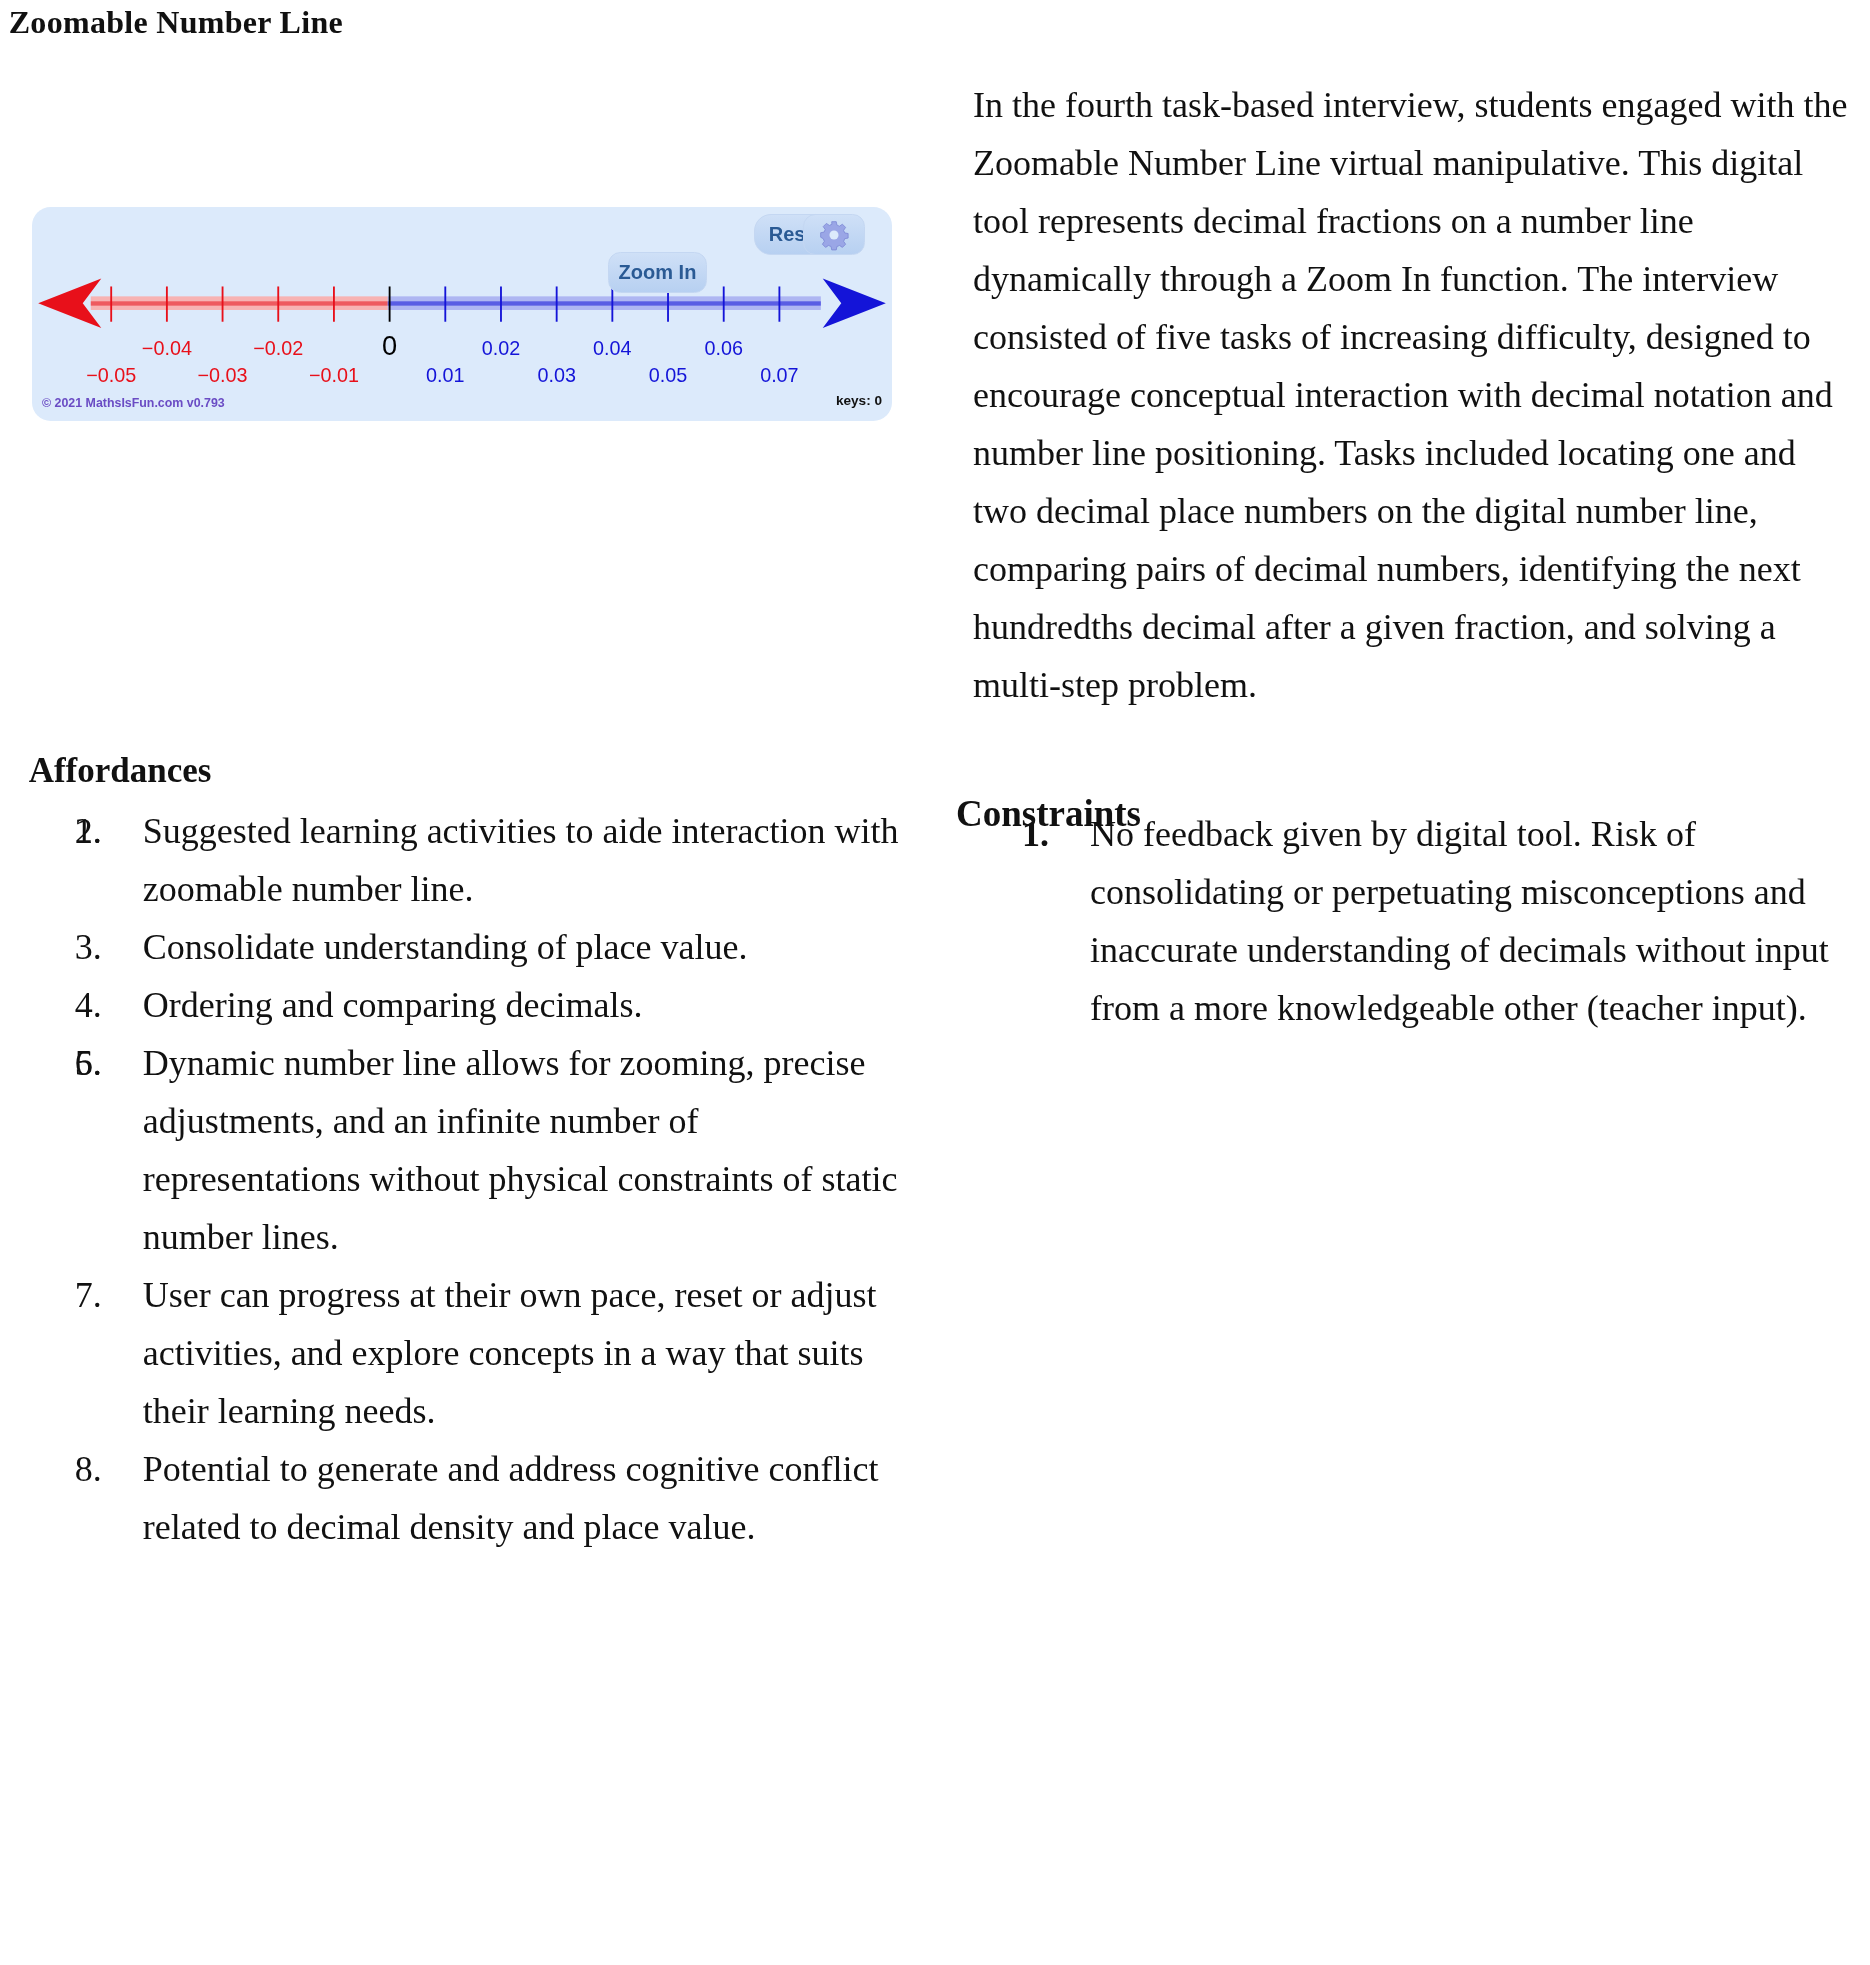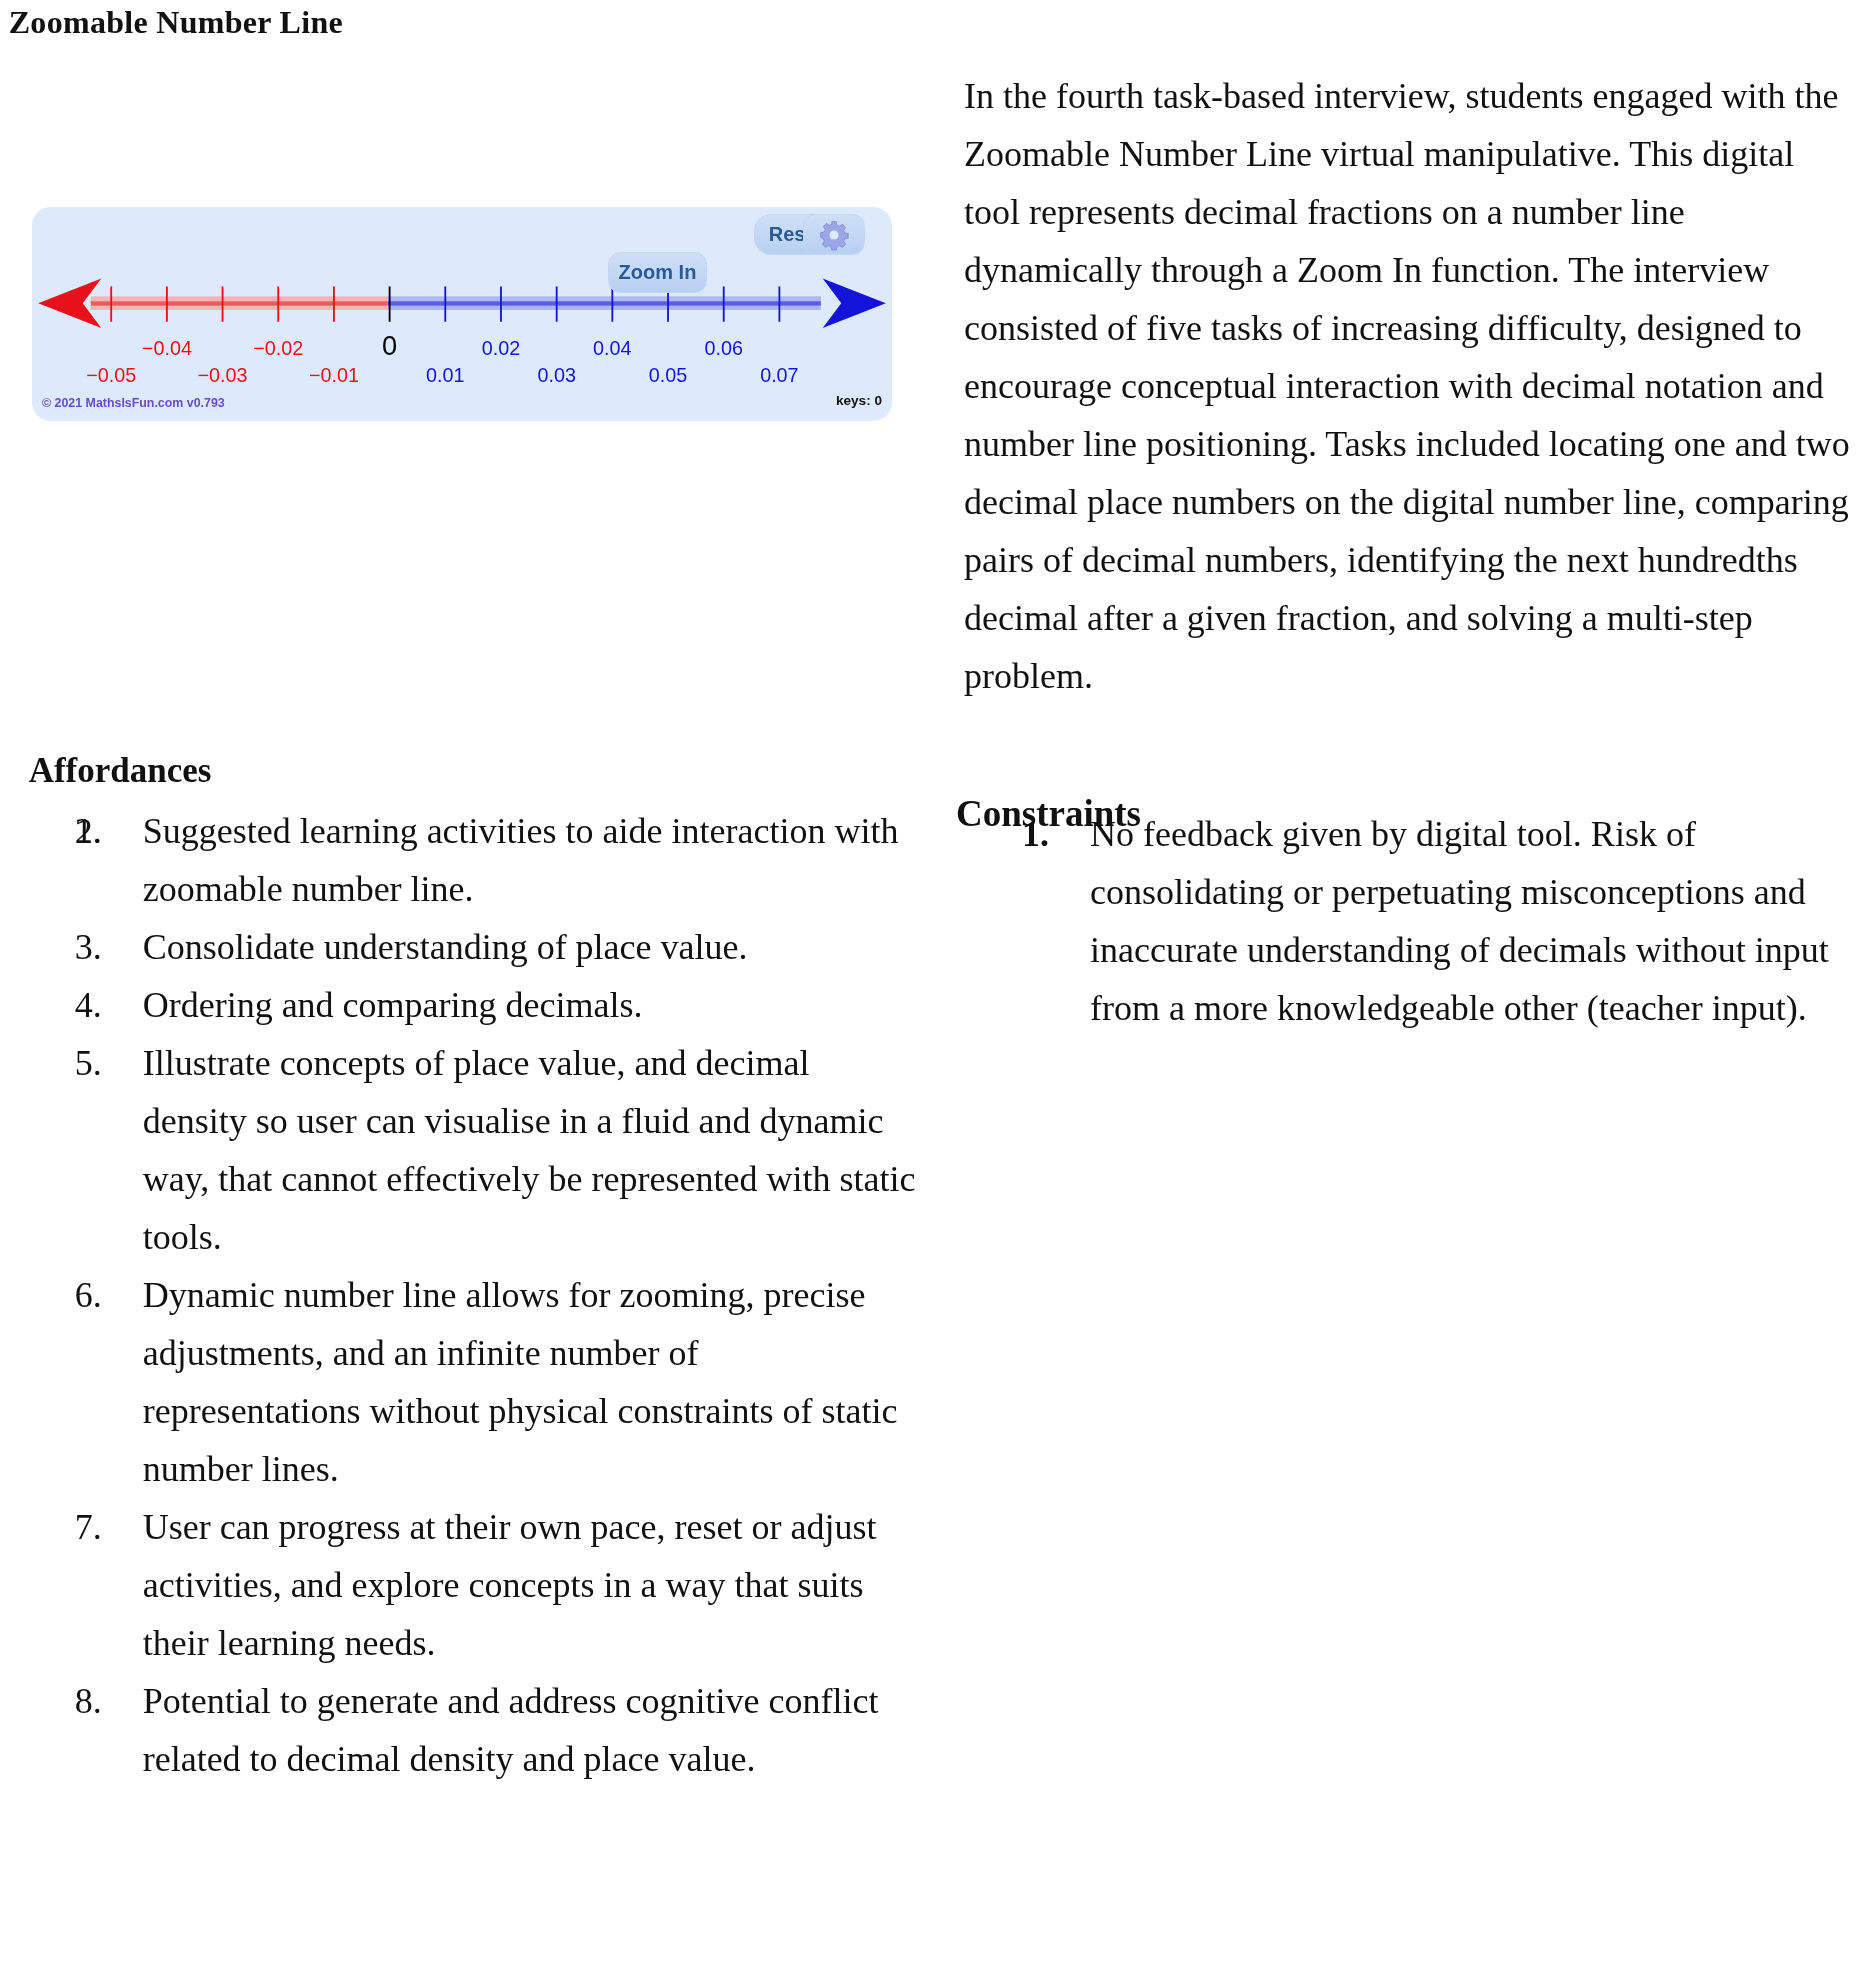--- a/index.html
+++ b/index.html
@@ -17,21 +17,21 @@
   .btn-reset { left:722px; width:84px;border-radius:17px; }
   .btn-gear { left:771px; width:62px; }
   .nl-svg { position:absolute; left:0; top:0; }
   .copyright { position:absolute; left:10px; top:189px; font-family:"Liberation Sans","DejaVu Sans",sans-serif;
                font-size:12.4px; color:#6a4cc4;font-weight:bold; }
   .keys { position:absolute; right:10px; top:186px; font-family:"Liberation Sans","DejaVu Sans",sans-serif;
           font-size:13.6px; font-weight:bold; color:#111;text-align:center; }
   .tick-label { font-family:"Liberation Sans","DejaVu Sans",sans-serif; font-size:32px; }
 
   .right-col { position:absolute; left:956px; top:59px; width:910px; font-size:36px; line-height:58px; }
-  .right-col p { margin:8px; }
+  .right-col p { margin:17px; }
   .h-right { position:absolute; left:956px; top:792px; font-size:37px; font-weight:bold; }
   .h-left { position:absolute; left:8.7px; top:751px; font-size:35px; font-weight:bold;margin-left:20px; }
 
   .list { position:absolute; margin:0; padding:0; list-style:none; font-size:36px; line-height:58px; }
   .list li { position:relative; padding-left:134px; }
   .list li .num { position:absolute; left:66px; top:0; }
   .list-left { left:8.7px; top:802px; width:910px; }
   .list-right { left:956px; top:805px; width:910px; }
   .list-right li { padding-left:134px; }
   .list-right li .num { left:66px; font-weight:bold; }
@@ -104,21 +104,21 @@
 <div class="right-col">
   <p>In the fourth task-based interview, students engaged with the Zoomable Number Line virtual manipulative. This digital tool represents decimal fractions on a number line dynamically through a Zoom In function. The interview consisted of five tasks of increasing difficulty, designed to encourage conceptual interaction with decimal notation and number line positioning. Tasks included locating one and two decimal place numbers on the digital number line, comparing pairs of decimal numbers, identifying the next hundredths decimal after a given fraction, and solving a multi-step problem.</p>
 </div>
 
 <div class="h-left">Affordances</div>
 <ol class="list list-left">
   <li><span class="num">1.</span></li>
   <li><span class="num">2.</span><span>Suggested learning activities to aide interaction with zoomable number line.</span></li>
   <li><span class="num">3.</span><span>Consolidate understanding of place value.</span></li>
   <li><span class="num">4.</span><span>Ordering and comparing decimals.</span></li>
-  <li><span class="num">5.</span><span>Illustrate concepts of place value, and decimal density so user can visualise in a fluid and dynamic way, that cannot effectively be represented with static tools.</span></li>
+  <li><span class="num">5.</span></li>
   <li><span class="num">6.</span><span>Dynamic number line allows for zooming, precise adjustments, and an infinite number of representations without physical constraints of static number lines.</span></li>
   <li><span class="num">7.</span><span>User can progress at their own pace, reset or adjust activities, and explore concepts in a way that suits their learning needs.</span></li>
   <li><span class="num">8.</span><span>Potential to generate and address cognitive conflict related to decimal density and place value.</span></li>
 </ol>
 
 <div class="h-right">Constraints</div>
 <ol class="list list-right">
   <li><span class="num">1.</span><span>No feedback given by digital tool. Risk of consolidating or perpetuating misconceptions and inaccurate understanding of decimals without input from a more knowledgeable other (teacher input).</span></li>
 </ol>
 

